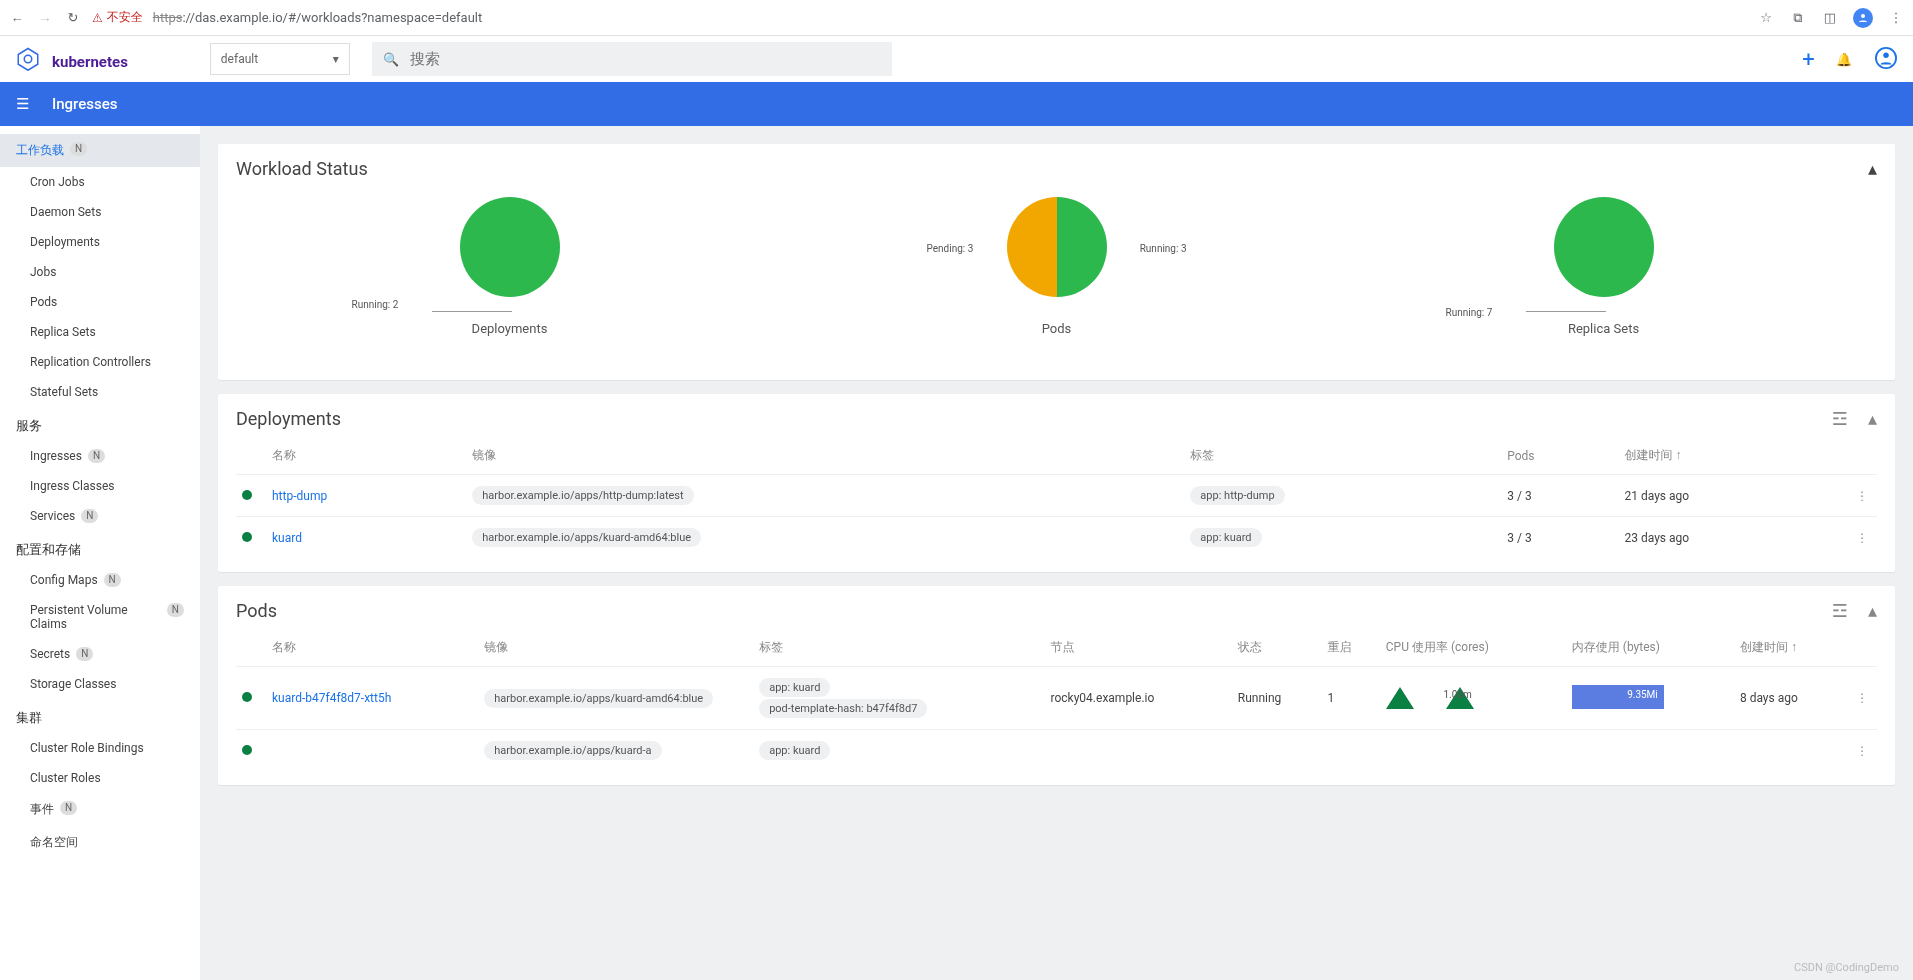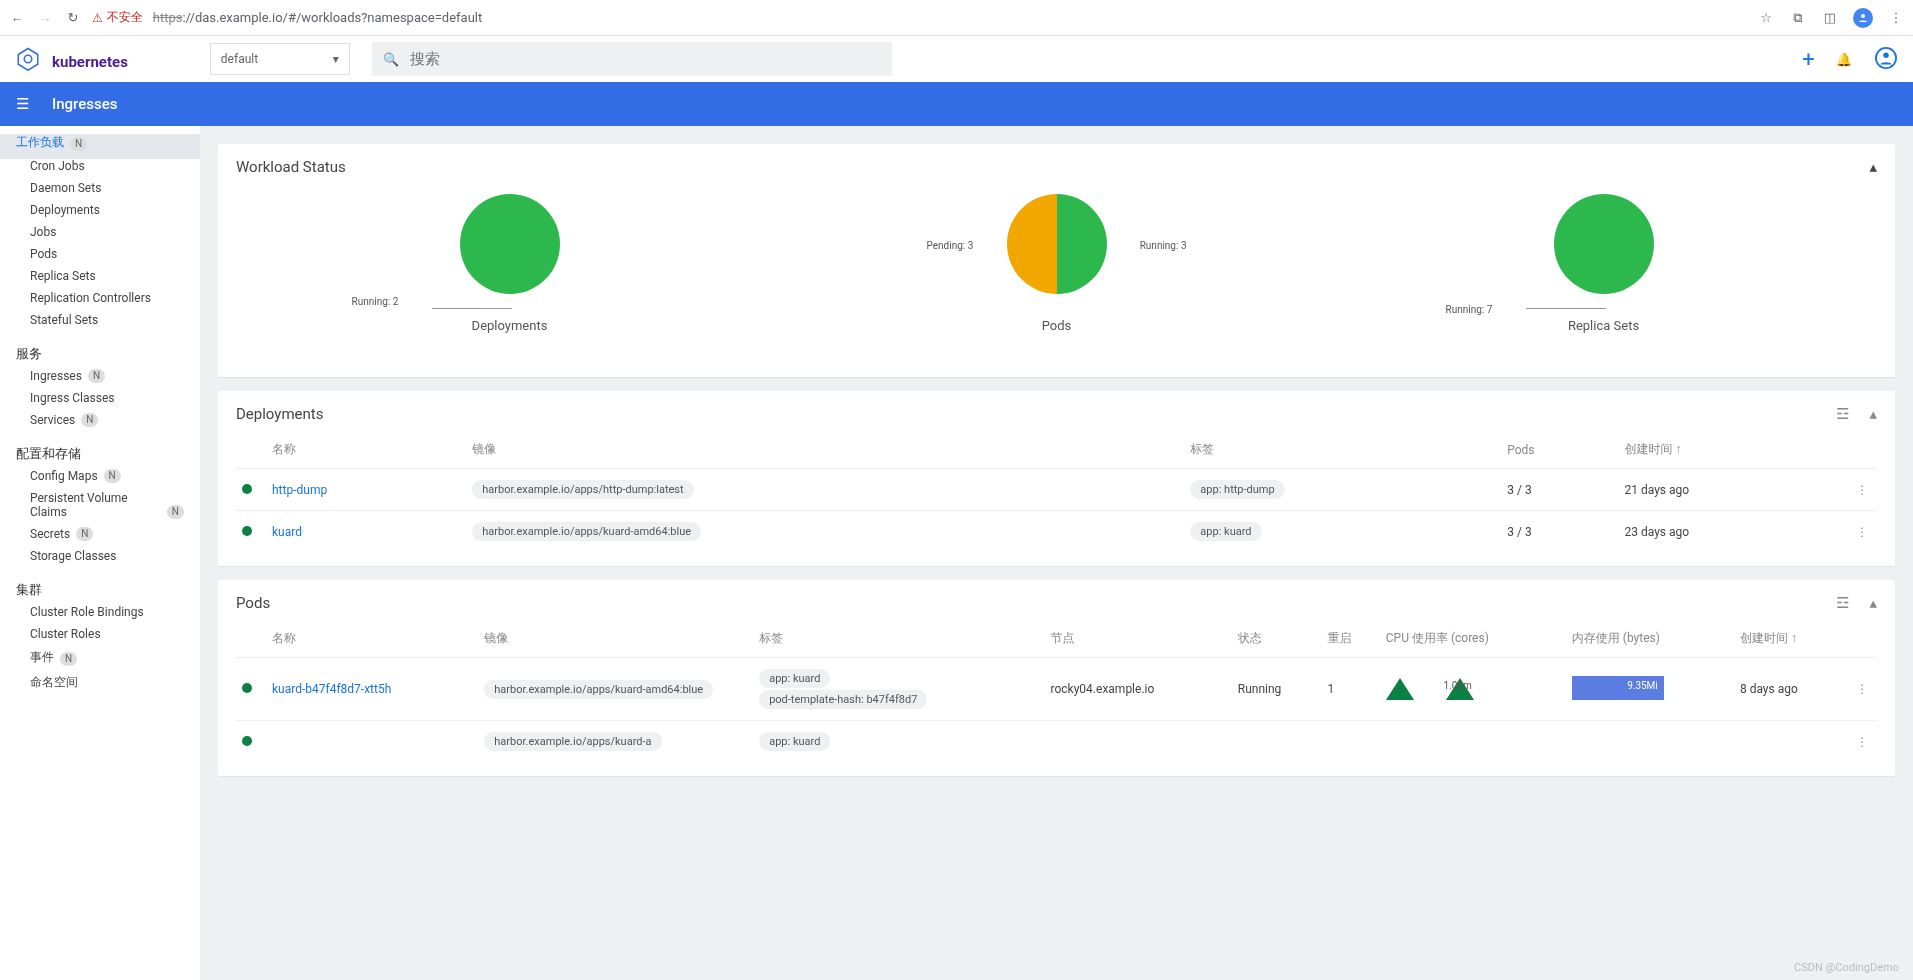--- a/index.html
+++ b/index.html
@@ -20,26 +20,26 @@
   .search{width:520px;height:34px;background:#eef0f2;display:flex;align-items:center;padding:0 12px;color:#888;gap:10px;margin-left:10px}
   .search input{border:0;background:transparent;flex:1;font-size:15px;outline:none}
   .hdract{margin-left:auto;display:flex;gap:22px;align-items:center;color:#1a73e8}
   
   .bluebar{height:44px;background:#326de6;color:#fff;display:flex;align-items:center;padding:0 16px;gap:16px;font-size:15px}
   .burger{width:20px;cursor:pointer}
   
   .layout{display:flex}
   .side{width:200px;background:#fff;padding-top:8px;min-height:900px}
   .scat{padding:10px 16px 6px;font-size:13px;color:#333;font-weight:500;display:flex;align-items:center;gap:6px}
-  .sitem{padding:0 16px 8px 30px;font-size:12px;color:#444;cursor:pointer;display:flex;align-items:flex-end;gap:6px}
+  .sitem{padding:8px 16px 8px 30px;font-size:12px;color:#444;cursor:pointer;display:flex;align-items:flex-start;gap:6px}
   .sitem.active{background:#e4e7eb;color:#1a73e8}
   .nbadge{background:#ddd;color:#666;border-radius:8px;font-size:10px;padding:0 5px;line-height:14px}
   .main{flex:1;padding:18px}
   .card{background:#fff;border-radius:2px;box-shadow:0 1px 1px rgba(0,0,0,.06);margin-bottom:14px;padding:14px 18px}
-  .cardhdr{display:flex;align-items:flex-end;justify-content:space-between;font-size:15px;color:#444;margin-bottom:8px}
+  .cardhdr{display:flex;align-items:flex-end;justify-content:space-between;font-size:18px;color:#444;margin-bottom:8px}
   .cardacts{display:flex;gap:20px;color:#888}
   
   .pies{display:flex;justify-content:space-around;padding:10px 0 0}
   .pie{width:100px;height:100px;border-radius:50%;position:relative}
   .pwrap{display:flex;flex-direction:column;align-items:center;gap:10px;position:relative;padding-bottom:30px}
   .plbl{font-size:13px;color:#555;margin-top:14px}
   .ann{position:absolute;font-size:10px;color:#555;white-space:nowrap}
   .lead{position:absolute;background:#999;height:1px}
   
   table{width:100%;border-collapse:collapse;font-size:12px}

